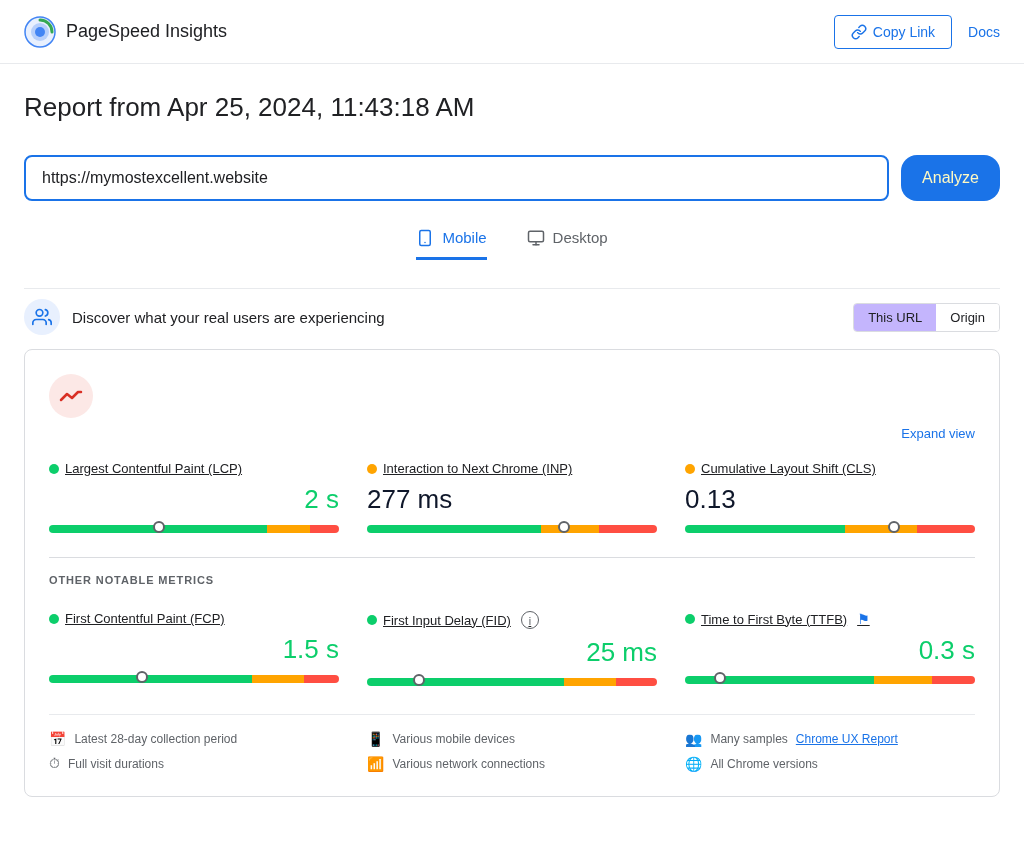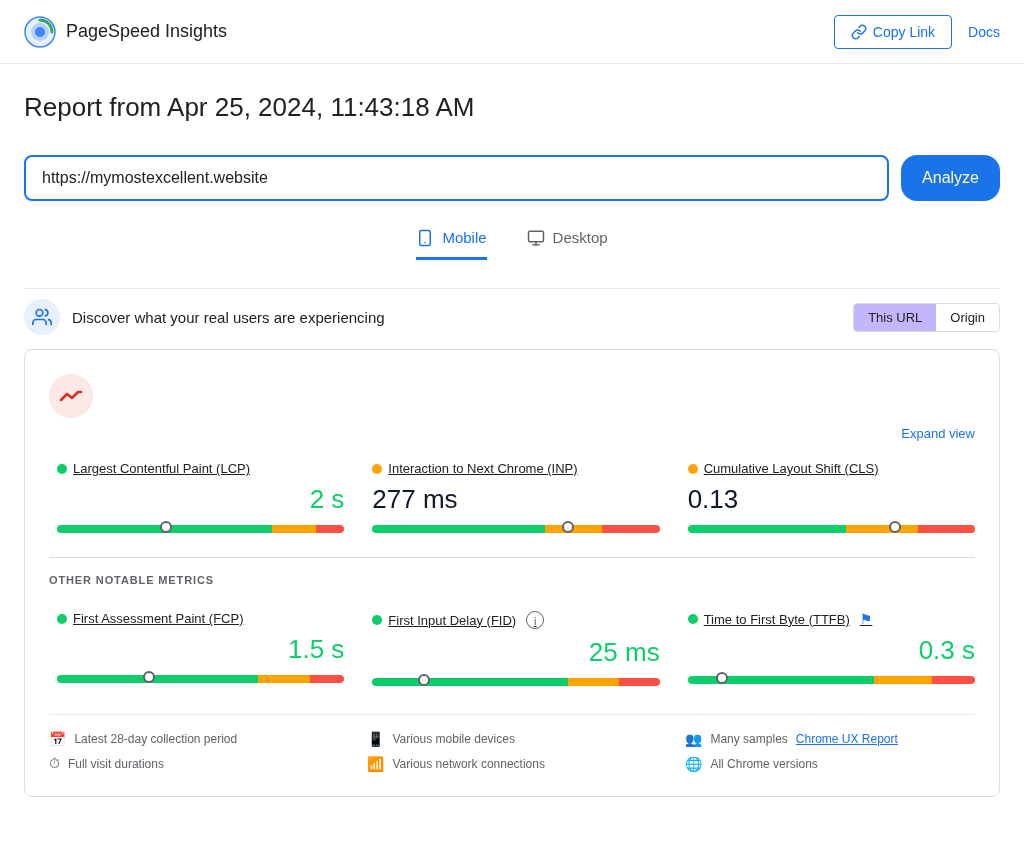--- a/index.html
+++ b/index.html
@@ -205,21 +205,20 @@
       font-size: 13px;
       color: #1a73e8;
       cursor: pointer;
       margin-bottom: 20px;
     }
     
     .metrics-grid {
       display: grid;
       grid-template-columns: 1fr 1fr 1fr;
       gap: 20px 28px;
-      margin-left: 8px;
     }
     .metric-item {}
     .metric-name {
       font-size: 13px;
       font-weight: 500;
       color: #202124;
       display: flex;
       align-items: center;
       gap: 6px;
       margin-bottom: 8px;
@@ -438,21 +437,21 @@
     </div>
 
     <div class="section-divider"></div>
     <div class="other-metrics-label">OTHER NOTABLE METRICS</div>
 
     <div class="metrics-grid">
 
       <div class="metric-item">
         <div class="metric-name">
           <span class="dot dot-green"></span>
-          <span>First Assessment Paint (FCP)</span>
+          <span>First Contentful Paint (FCP)</span>
         </div>
         <div class="metric-value metric-value-green">1.5 s</div>
         <div class="progress-bar-container">
           <div class="progress-bar-track">
             <div class="pb-green" style="width:70%"></div>
             <div class="pb-orange" style="width:18%"></div>
             <div class="pb-red" style="width:12%"></div>
           </div>
           <div class="progress-marker" style="left:32%"></div>
         </div>

